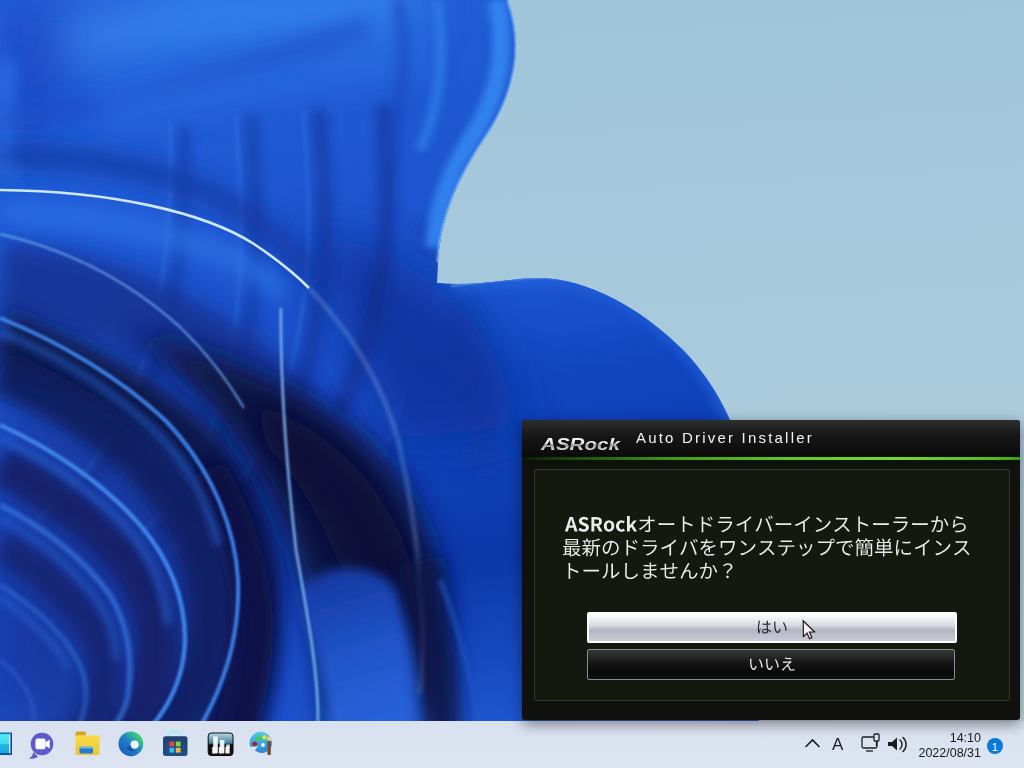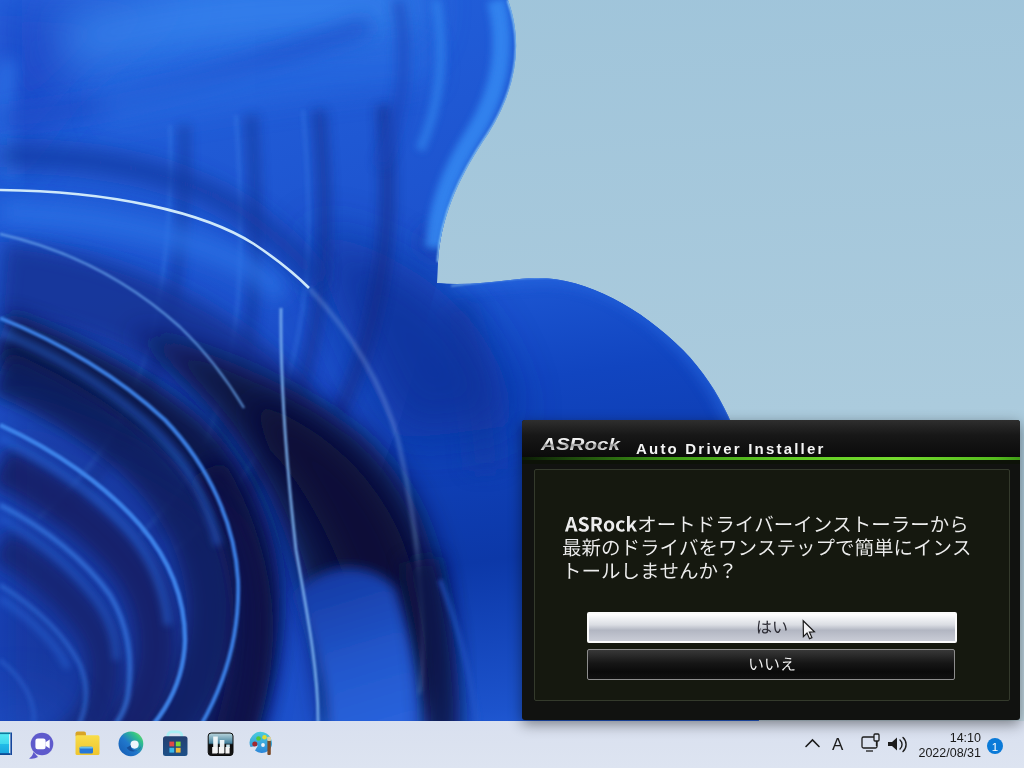--- a/index.html
+++ b/index.html
@@ -2,21 +2,21 @@
 <html><head><meta charset="utf-8">
 <style>
 html,body{margin:0;padding:0;background:#000;}
 #screen{position:relative;width:1024px;height:768px;overflow:hidden;font-family:"Liberation Sans",sans-serif;}
 #wall{position:absolute;left:0;top:0;}
 #taskbar{position:absolute;left:0;top:721px;width:1024px;height:47px;background:linear-gradient(#d9e0ef,#dde4f1);}
 #dialog{position:absolute;left:522px;top:420px;width:498px;height:300px;background:#111210;border-radius:3px;box-shadow:0 4px 14px rgba(0,0,0,.45);}
 #titlebar{position:absolute;left:0;top:0;width:498px;height:38px;background:linear-gradient(#2e2e2e,#171717 40%,#0a0a0a);border-radius:3px 3px 0 0;}
 #greenline{position:absolute;left:0;top:37px;width:498px;height:3px;background:linear-gradient(90deg,#0c1c06,#1e4a0c 10%,#3f9a16 30%,#62cc24 55%,#74da2e 75%,#55bc1e 95%,#3f9a16);}
 #undergreen{position:absolute;left:0;top:40px;width:498px;height:4px;background:#0d1208;}
-#dlgtitle{position:absolute;left:114px;top:20px;font-size:15px;font-weight:bold;color:#f4f4f4;letter-spacing:2.2px;text-align:right;}
+#dlgtitle{position:absolute;left:114px;top:9px;font-size:15px;font-weight:normal;color:#f4f4f4;letter-spacing:2.2px;text-align:right;}
 #logo{position:absolute;left:18px;top:14px;}
 #panel{position:absolute;left:12px;top:49px;width:474px;height:230px;background:#15180f;border:1px solid #343a2c;border-radius:2px;}
 .btn{position:absolute;left:65px;width:366px;border-radius:2px;}
 #btnyes{top:192px;height:27px;border:2px solid #fbfbfb;background:linear-gradient(#ffffff,#dadde3 40%,#b2b6c2 60%,#c9ccd6);}
 #btnno{top:229px;height:29px;border:1px solid #8d8d8d;background:linear-gradient(#383838,#161616 45%,#0a0a0a 75%,#101010);}
 #overlay{position:absolute;left:0;top:0;}
 </style></head>
 <body>
 <div id="screen">
 <svg id="wall" width="1024" height="768" viewBox="0 0 1024 768">

